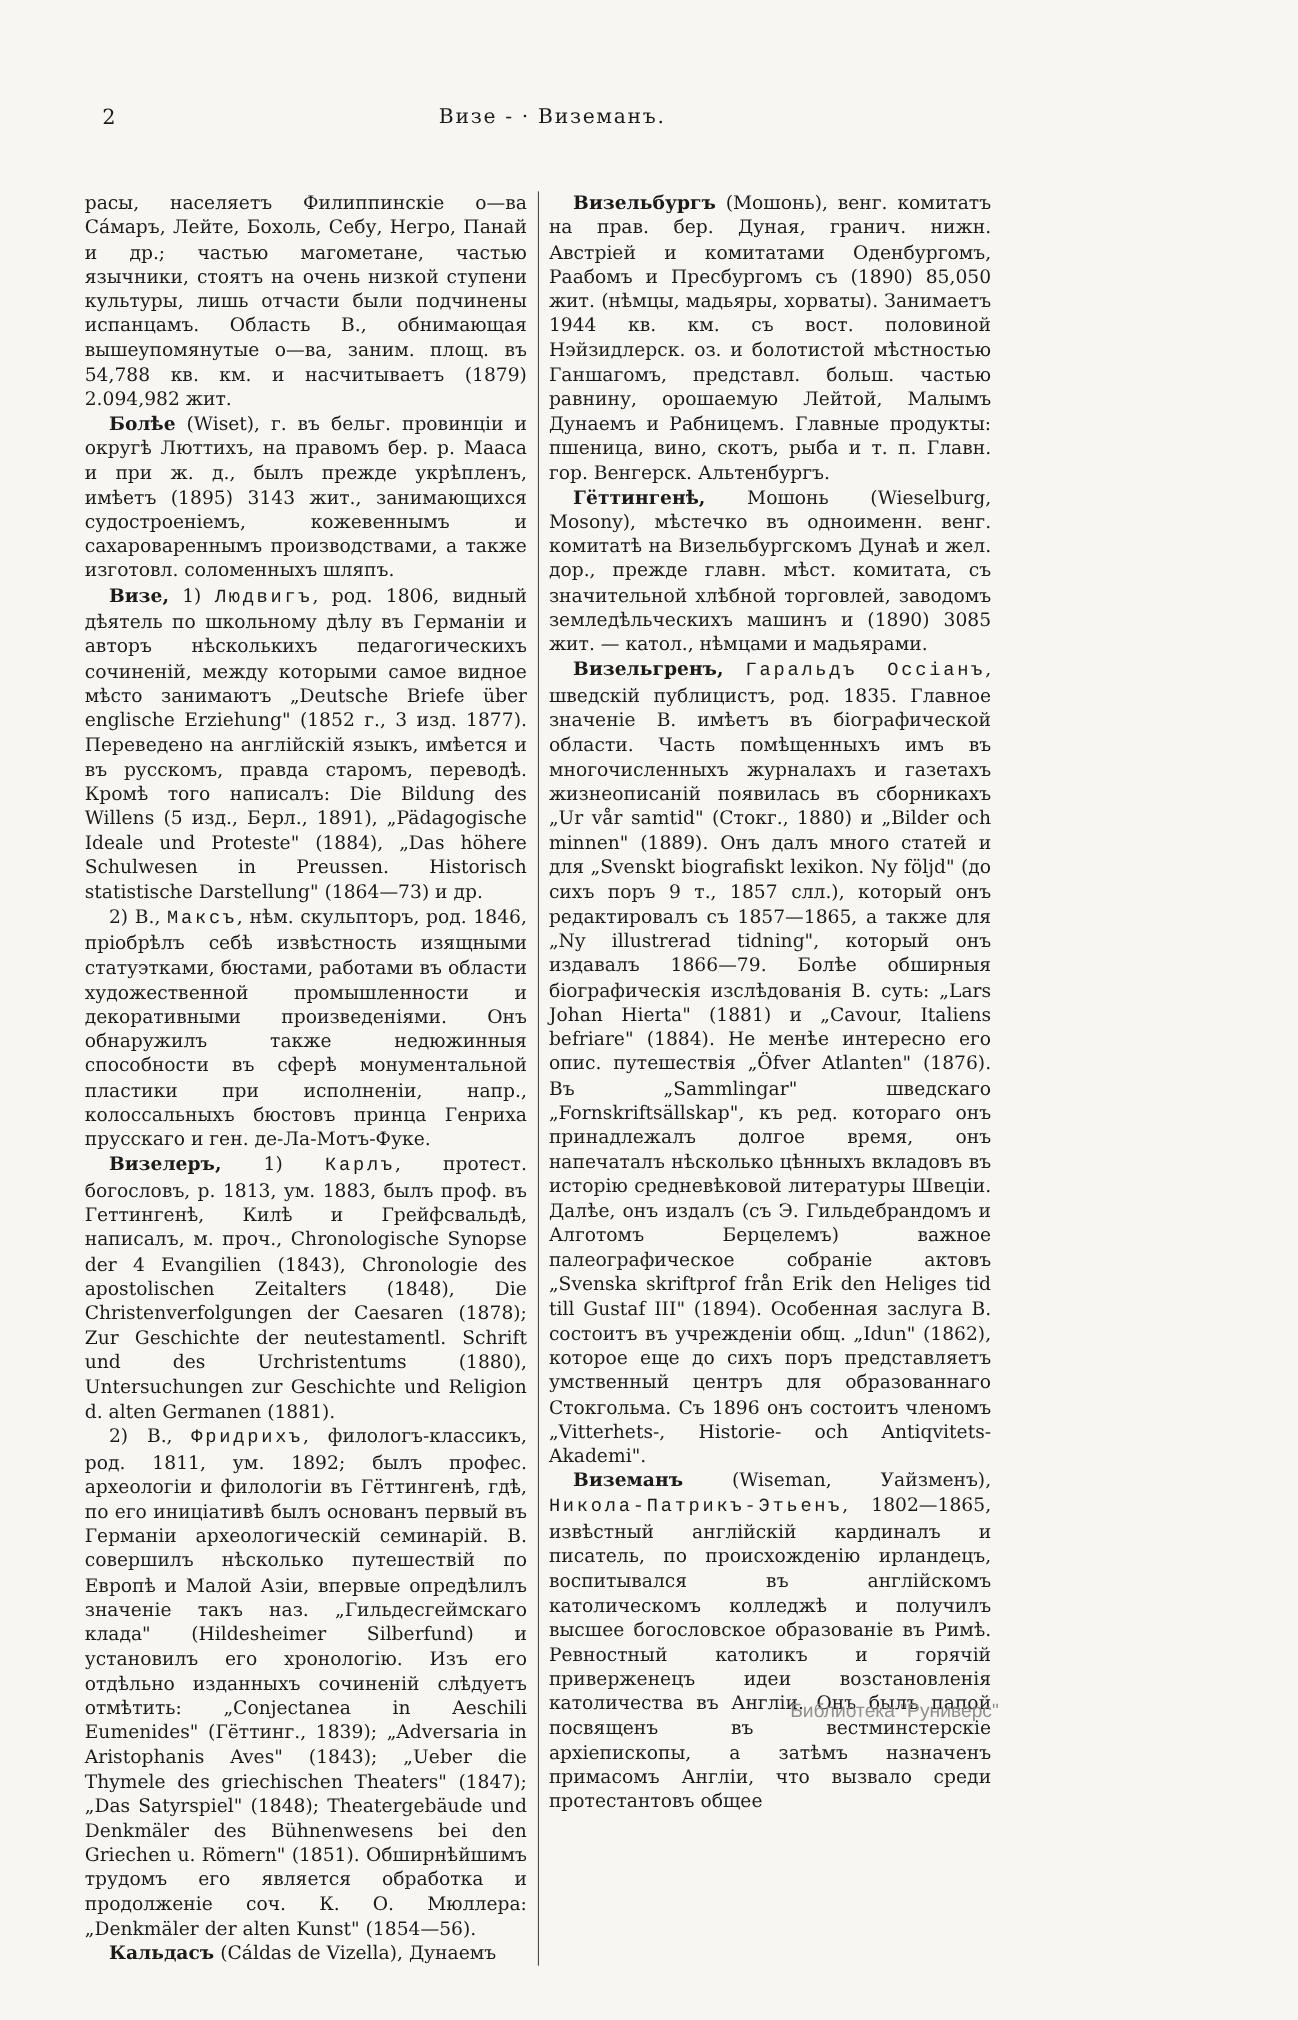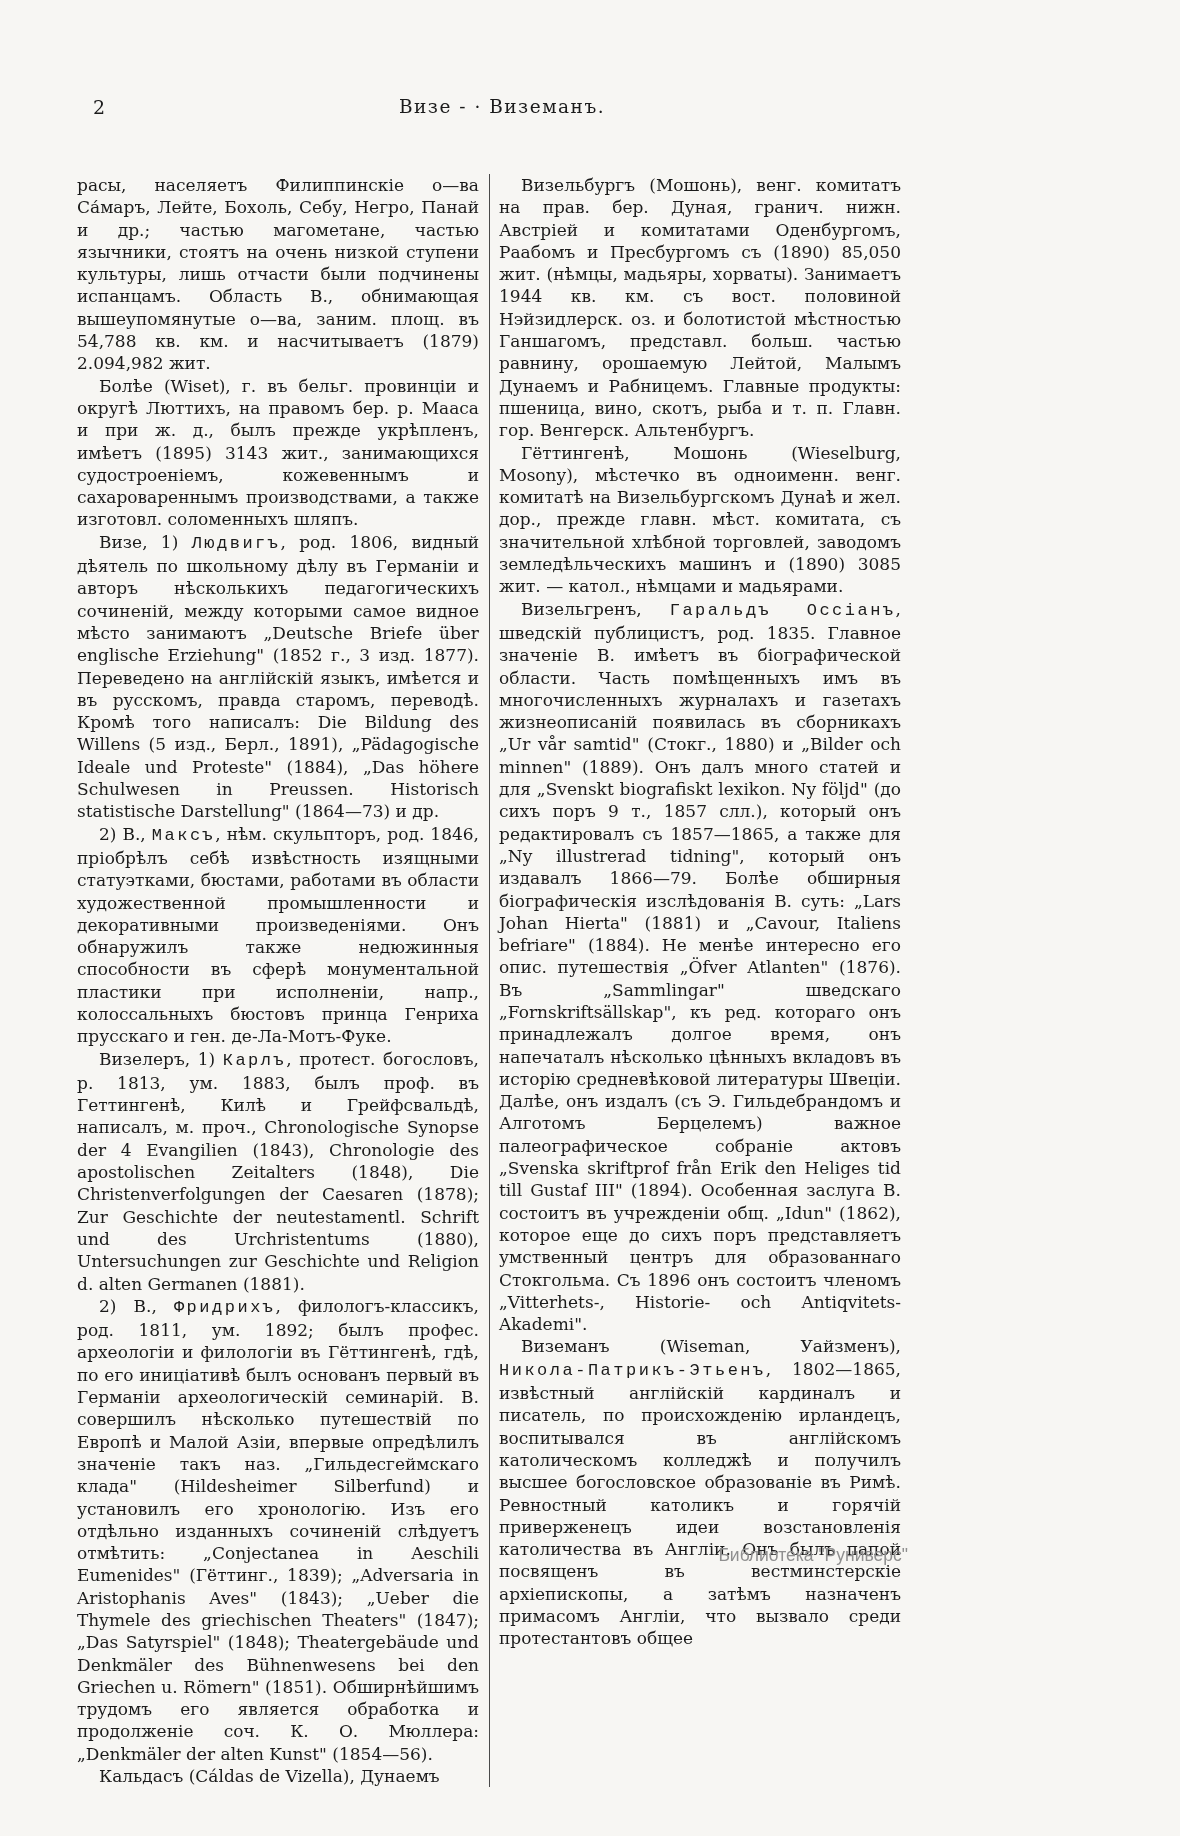--- a/index.html
+++ b/index.html
@@ -50,21 +50,21 @@
     background: #4a4a4a;
     align-self: stretch;
   }
   .par {
     margin: 0;
     text-indent: 22px;
   }
   .noindent {
     text-indent: 0;
   }
-  .b { font-weight: normal; }
+  .b { font-weight: bold; }
   .sp { letter-spacing: 2.5px; font-family: Liberation Mono, monospace; }
   .watermark {
     position: absolute;
     top: 1545px;
     right: 272px;
     font-family: "Liberation Sans", sans-serif;
     font-size: 17.5px;
     color: #8f8f8f;
   }
 </style>

